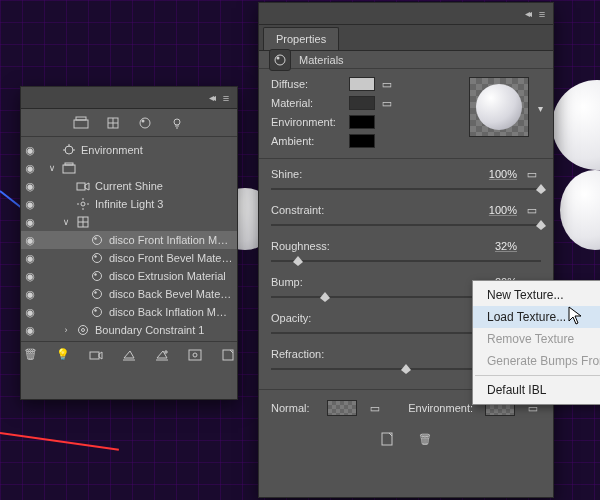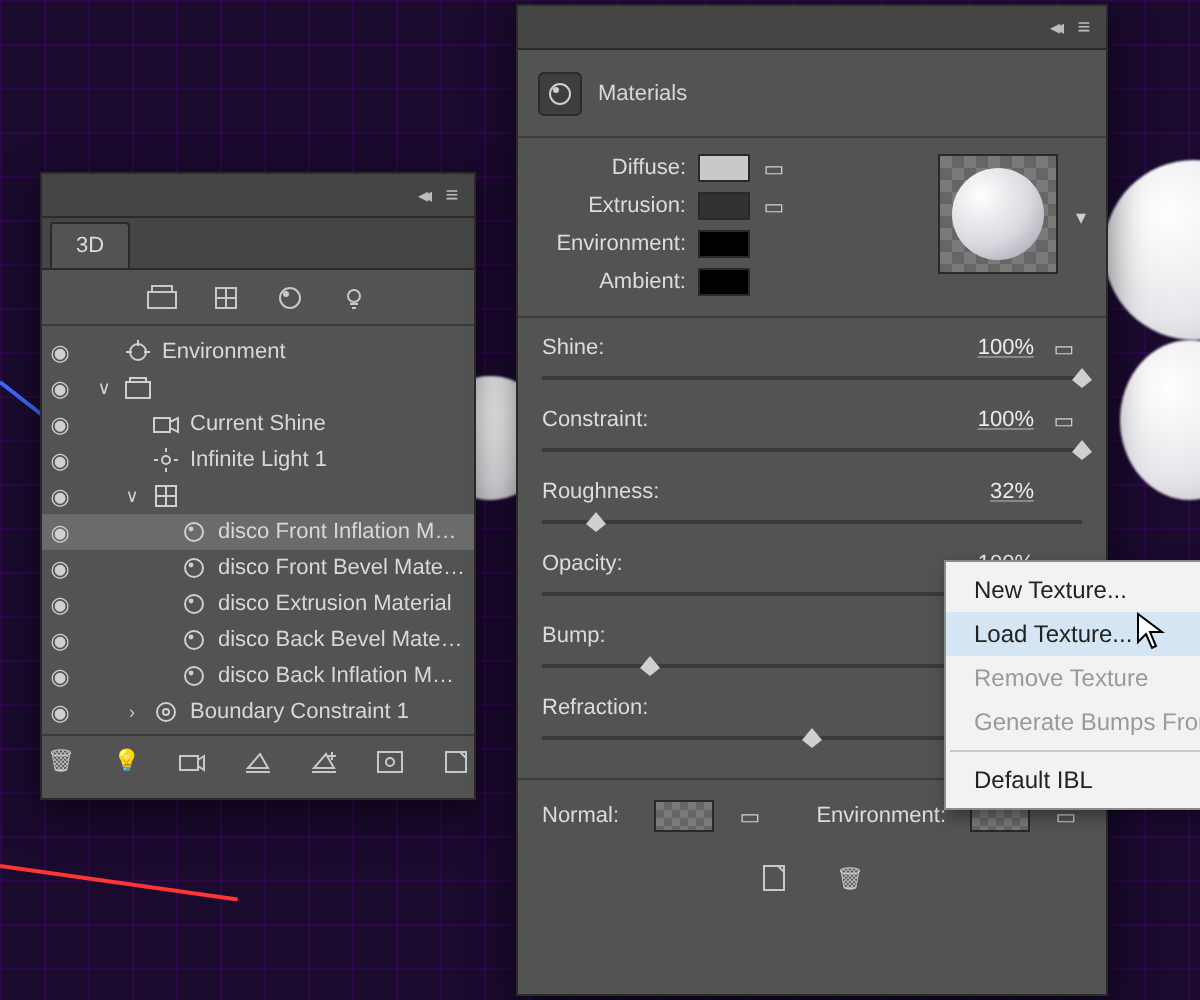--- a/index.html
+++ b/index.html
@@ -45,24 +45,24 @@
   .row.sel { background:#6b6b6b; }
   .eye { width:18px; display:flex; justify-content:center; color:#d0d0d0; font-size:11px; }
   .twisty { width:10px; text-align:center; font-size:9px; color:#d0d0d0; }
   .node-icon { width:16px; height:14px; display:flex; align-items:center; justify-content:center; color:#cfcfcf; }
   .indent { display:inline-block; }
   .node-label { flex:1; font-size:11px; white-space:nowrap; overflow:hidden; text-overflow:ellipsis; }
   .tree-footer { height:26px; border-top:1px solid #3a3a3a; display:flex; align-items:center; justify-content:center; gap:14px; }
 
   
   #pprops { left:258px; top:2px; width:296px; height:496px; }
-  .section-head { height:44px; display:flex; align-items:center; gap:8px; padding:0 10px; border-bottom:1px solid #3d3d3d; }
+  .section-head { height:18px; display:flex; align-items:center; gap:8px; padding:0 10px; border-bottom:1px solid #3d3d3d; }
   .section-icon { width:22px; height:22px; background:#3e3e3e; border:1px solid #2a2a2a; border-radius:3px; display:flex; align-items:center; justify-content:center; }
   .color-grid { padding:8px 12px 10px 12px; display:grid; grid-template-columns: 78px 26px 20px 1fr; row-gap:5px; align-items:center; border-bottom:1px solid #3d3d3d; position:relative; }
-  .field-label { text-align:right; font-size:11px; color:#dcdcdc; padding-right:6px; }
+  .field-label { font-size:11px; color:#dcdcdc; padding-right:6px; }
   .swatch { width:26px; height:14px; border:1px solid #2a2a2a; }
   .mini-btn { width:16px; height:14px; margin-left:4px; display:flex; align-items:center; justify-content:center; color:#cfcfcf; }
   .preview { position:absolute; right:24px; top:8px; width:60px; height:60px; border:1px solid #2a2a2a; background:
      repeating-conic-gradient(#666 0 25%, #7a7a7a 0 50%) 0 0/12px 12px;
      display:flex; align-items:center; justify-content:center; }
   .preview .ball { width:46px; height:46px; border-radius:50%; background: radial-gradient(circle at 32% 30%, #fff, #d8d8df 55%, #9a9aa4); }
   .preview-caret { position:absolute; right:10px; top:34px; color:#cfcfcf; font-size:10px; }
 
   .sliders { padding:8px 12px 6px 12px; border-bottom:1px solid #3d3d3d; }
   .prop { margin-bottom:8px; }
@@ -102,23 +102,20 @@
   <div class="blob" style="left:214px; top:188px; width:62px; height:62px;"></div>
   <div class="blob" style="left:552px; top:80px; width:90px; height:90px;"></div>
   <div class="blob" style="left:560px; top:170px; width:70px; height:80px;"></div>
 </div>
 
 <div id="p3d" class="panel">
   <div class="panel-header">
     <span class="collapse-arrows">◂◂</span>
     <span class="hdr-icon">≡</span>
   </div>
-  <div class="tab-strip">
-    <div class="tab">3D</div>
-  </div>
   <div class="filter-row">
     <span class="filter-btn">
         <svg width="16" height="14" viewBox="0 0 16 14">
           <rect x="1" y="4" width="14" height="8" fill="none" stroke="currentColor"></rect>
           <rect x="3" y="1" width="10" height="3" fill="none" stroke="currentColor"></rect>
         </svg>
       </span>
     <span class="filter-btn">
         <svg width="14" height="14" viewBox="0 0 14 14">
           <rect x="2" y="2" width="10" height="10" fill="none" stroke="currentColor"></rect>
@@ -184,21 +181,21 @@
         <span class="twisty"></span>
         <span class="node-icon">
           <svg width="12" height="12" viewBox="0 0 12 12">
             <circle cx="6" cy="6" r="2" fill="none" stroke="currentColor"></circle>
             <line x1="6" y1="0" x2="6" y2="2" stroke="currentColor"></line>
             <line x1="6" y1="10" x2="6" y2="12" stroke="currentColor"></line>
             <line x1="0" y1="6" x2="2" y2="6" stroke="currentColor"></line>
             <line x1="10" y1="6" x2="12" y2="6" stroke="currentColor"></line>
           </svg>
         </span>
-        <span class="node-label">Infinite Light 1</span>
+        <span class="node-label">Infinite Light 3</span>
       </div>
       <div class="row">
         <span class="eye">◉</span>
         <span class="indent" style="width:14px"></span>
         <span class="twisty">∨</span>
         <span class="node-icon">
           <svg width="12" height="12" viewBox="0 0 12 12">
             <rect x="1" y="1" width="10" height="10" fill="none" stroke="currentColor"></rect>
             <line x1="1" y1="6" x2="11" y2="6" stroke="currentColor"></line>
             <line x1="6" y1="1" x2="6" y2="11" stroke="currentColor"></line>
@@ -314,20 +311,23 @@
         </svg>
       </span>
   </div>
 </div>
 
 <div id="pprops" class="panel">
   <div class="panel-header">
     <span class="collapse-arrows">◂◂</span>
     <span class="hdr-icon">≡</span>
   </div>
+  <div class="tab-strip">
+    <div class="tab">Properties</div>
+  </div>
   <div class="section-head">
     <div class="section-icon">
       <svg width="14" height="14" viewBox="0 0 14 14">
           <circle cx="7" cy="7" r="5" fill="none" stroke="#cfcfcf"></circle>
           <circle cx="5" cy="5" r="1.5" fill="#cfcfcf"></circle>
         </svg>
     </div>
     <span>Materials</span>
   </div>
 
@@ -335,21 +335,21 @@
     <div class="preview">
         <div class="ball"></div>
       </div>
     <div class="preview-caret">▾</div>
 
     <div class="field-label">Diffuse:</div>
     <div class="swatch" style="background:#c9c9c9"></div>
     <div class="mini-btn">▭</div>
       <div></div>
 
-    <div class="field-label">Extrusion:</div>
+    <div class="field-label">Material:</div>
     <div class="swatch" style="background:#323232"></div>
     <div class="mini-btn">▭</div>
       <div></div>
 
     <div class="field-label">Environment:</div>
     <div class="swatch" style="background:#000"></div>
     <div></div>
       <div></div>
 
     <div class="field-label">Ambient:</div>
@@ -387,38 +387,38 @@
           <span style="flex:1"></span>
           <span class="prop-val">32%</span>
           <span class="prop-folder"></span>
         </div>
         <div class="track">
           <div class="thumb" style="left:10%"></div>
         </div>
       </div>
       <div class="prop">
         <div class="prop-row">
+          <span class="prop-name">Bump:</span>
+          <span style="flex:1"></span>
+          <span class="prop-val">20%</span>
+          <span class="prop-folder">▭</span>
+        </div>
+        <div class="track">
+          <div class="thumb" style="left:20%"></div>
+        </div>
+      </div>
+      <div class="prop">
+        <div class="prop-row">
           <span class="prop-name">Opacity:</span>
           <span style="flex:1"></span>
           <span class="prop-val">100%</span>
           <span class="prop-folder">▭</span>
         </div>
         <div class="track">
           <div class="thumb" style="left:100%"></div>
-        </div>
-      </div>
-      <div class="prop">
-        <div class="prop-row">
-          <span class="prop-name">Bump:</span>
-          <span style="flex:1"></span>
-          <span class="prop-val">20%</span>
-          <span class="prop-folder">▭</span>
-        </div>
-        <div class="track">
-          <div class="thumb" style="left:20%"></div>
         </div>
       </div>
       <div class="prop">
         <div class="prop-row">
           <span class="prop-name">Refraction:</span>
           <span style="flex:1"></span>
           <span class="prop-val">1.000</span>
           <span class="prop-folder"></span>
         </div>
         <div class="track">

